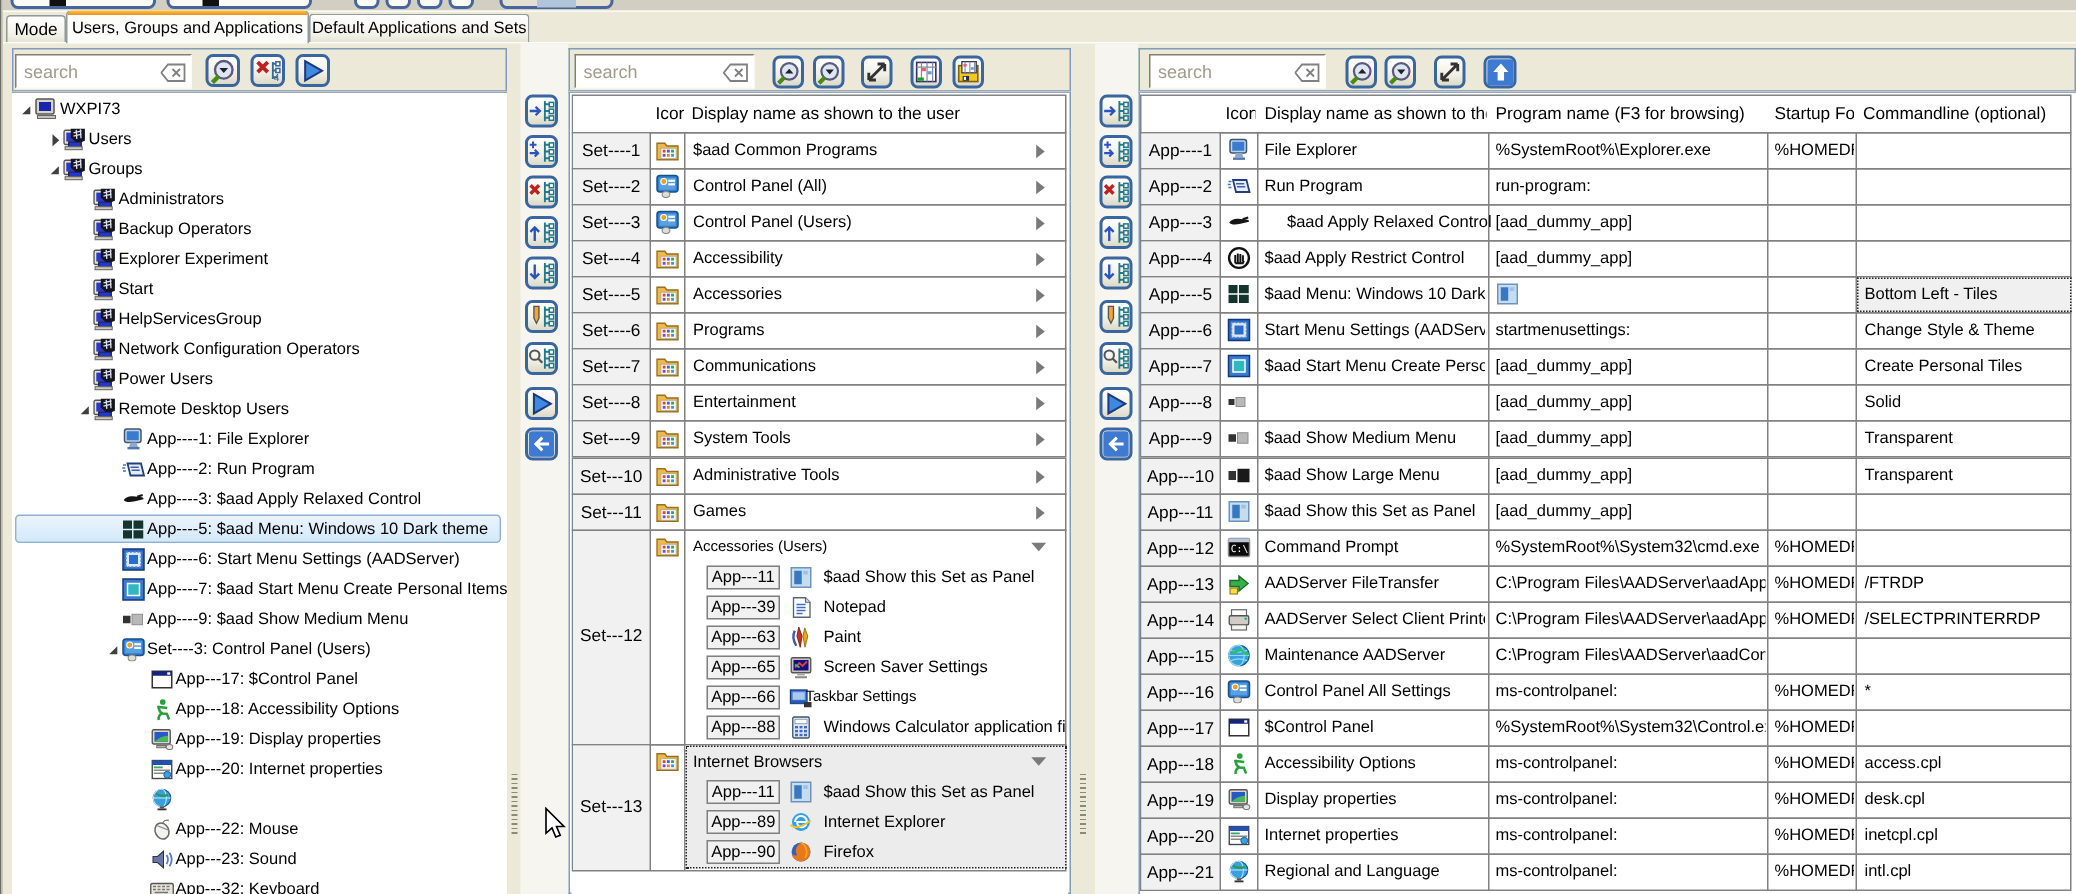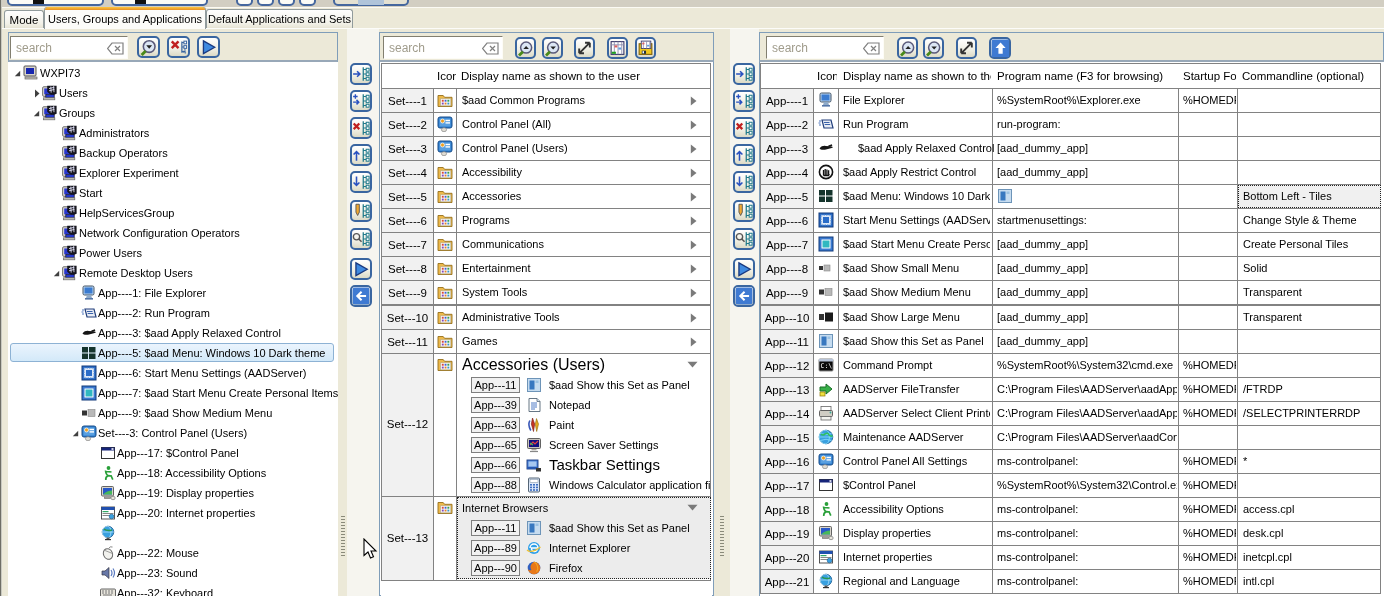--- a/index.html
+++ b/index.html
@@ -670,21 +670,21 @@
     <div class="ic16" style="left:56px;top:294px"><svg width="16" height="16" viewBox="0 0 16 16">
         <path d="M1 3.5 h5.2 l1.4 1.8 H15 v9.2 H1 Z" fill="#edb94a" stroke="#96701c" stroke-width="0.9"></path>
         <rect x="3.6" y="6.8" width="10.2" height="7" fill="#fdfdfb" stroke="#b0a88e" stroke-width="0.6"></rect>
         <rect x="4.8" y="7.8" width="1.9" height="1.9" fill="#d84838"></rect>
         <rect x="7.6" y="7.8" width="1.9" height="1.9" fill="#4060d8"></rect>
         <rect x="10.4" y="7.8" width="1.9" height="1.9" fill="#38a050"></rect>
         <rect x="4.8" y="10.6" width="1.9" height="1.9" fill="#8048c0"></rect>
         <rect x="7.6" y="10.6" width="1.9" height="1.9" fill="#e08030"></rect>
         <rect x="10.4" y="10.6" width="1.9" height="1.9" fill="#3898d0"></rect>
       </svg></div>
-    <div class="a" style="left:81px;top:294px;height:18px;line-height:18px;font-size:16px">Accessories (Users)</div>
+    <div class="a" style="left:81px;top:294px;height:18px;line-height:18px;font-size:10px">Accessories (Users)</div>
     <svg class="a" style="left:306px;top:299px" width="11" height="7" viewBox="0 0 11 7">
       <path d="M0.5 0.8 h10 L5.5 6.5 Z" fill="#7a7a7a"></path>
     </svg>
     <div class="subbox" style="left:90px;top:315px">App---11</div>
     <div class="ic16" style="left:145px;top:315px"><svg width="16" height="16" viewBox="0 0 16 16">
         <rect x="1.5" y="1.5" width="13" height="13" fill="#c6dcf0" stroke="#6d94b8" stroke-width="1"></rect>
         <rect x="3.5" y="3.5" width="5" height="9" fill="#3878c0"></rect>
         <rect x="9.5" y="3.5" width="3" height="2.5" fill="#9cc2e2"></rect>
       </svg></div>
     <div class="a" style="left:168px;top:315px;height:16px;line-height:16px;white-space:nowrap;overflow:hidden;width:162px;font-size:11px">$aad Show this Set as Panel</div>
@@ -712,21 +712,21 @@
         <path d="M4 14.5 h8" stroke="#888" stroke-width="1.2"></path>
       </svg></div>
     <div class="a" style="left:168px;top:375px;height:16px;line-height:16px;white-space:nowrap;overflow:hidden;width:162px;font-size:11px">Screen Saver Settings</div>
     <div class="subbox" style="left:90px;top:395px">App---66</div>
     <div class="ic16" style="left:145px;top:395px"><svg width="16" height="16" viewBox="0 0 16 16">
         <rect x="1" y="3" width="11" height="9" fill="#4880d8" stroke="#1a3a80" stroke-width="0.9"></rect>
         <rect x="2.5" y="4.5" width="8" height="5" fill="#a8c8f0"></rect>
         <rect x="1" y="10" width="11" height="2" fill="#2858b0"></rect>
         <rect x="10" y="11" width="5" height="3.5" fill="#333"></rect>
       </svg></div>
-    <div class="a" style="left:168px;top:395px;height:16px;line-height:16px;white-space:nowrap;overflow:hidden;width:162px;font-size:15px">Taskbar Settings</div>
+    <div class="a" style="left:156px;top:395px;height:16px;line-height:16px;white-space:nowrap;overflow:hidden;width:162px;font-size:10px">Taskbar Settings</div>
     <div class="subbox" style="left:90px;top:415px">App---88</div>
     <div class="ic16" style="left:145px;top:415px"><svg width="16" height="16" viewBox="0 0 16 16">
         <rect x="2.5" y="1" width="11" height="14" rx="1" fill="#dce8fa" stroke="#456" stroke-width="0.9"></rect>
         <rect x="4" y="2.5" width="8" height="3" fill="#fff" stroke="#789" stroke-width="0.5"></rect>
         <g fill="#3a6cc0">
           <rect x="4" y="7" width="2" height="1.6"></rect>
           <rect x="7" y="7" width="2" height="1.6"></rect>
           <rect x="10" y="7" width="2" height="1.6"></rect>
           <rect x="4" y="9.6" width="2" height="1.6"></rect>
           <rect x="7" y="9.6" width="2" height="1.6"></rect>
@@ -893,21 +893,20 @@
     <div class="lab" style="left:1px;top:195px;width:52px;height:23px">App----8</div>
     <div class="gline" style="left:53px;top:194px;width:1px;height:25px"></div>
     <div class="gline" style="left:78px;top:194px;width:1px;height:25px"></div>
     <div class="gline" style="left:232px;top:194px;width:1px;height:25px"></div>
     <div class="gline" style="left:418px;top:194px;width:1px;height:25px"></div>
     <div class="gline" style="left:477px;top:194px;width:1px;height:25px"></div>
     <div class="ic16" style="left:58px;top:198px"><svg width="16" height="16" viewBox="0 0 16 16">
         <rect x="1" y="6" width="4" height="4" fill="#333"></rect>
         <rect x="6" y="5" width="6" height="6" fill="#b8b8b8" stroke="#888" stroke-width="0.6"></rect>
       </svg></div>
-    <div class="cell" style="left:83px;top:194px;width:147px;height:25px">$aad Show Small Menu</div>
     <div class="cell" style="left:237px;top:194px;width:180px;height:25px">[aad_dummy_app]</div>
     <div class="cell" style="left:483px;top:194px;width:136px;height:25px">Solid</div>
     <div class="a" style="left:0px;top:218px;width:621px;height:25px;border:1px solid #828282"></div>
     <div class="lab" style="left:1px;top:219px;width:52px;height:23px">App----9</div>
     <div class="gline" style="left:53px;top:218px;width:1px;height:25px"></div>
     <div class="gline" style="left:78px;top:218px;width:1px;height:25px"></div>
     <div class="gline" style="left:232px;top:218px;width:1px;height:25px"></div>
     <div class="gline" style="left:418px;top:218px;width:1px;height:25px"></div>
     <div class="gline" style="left:477px;top:218px;width:1px;height:25px"></div>
     <div class="ic16" style="left:58px;top:222px"><svg width="16" height="16" viewBox="0 0 16 16">

